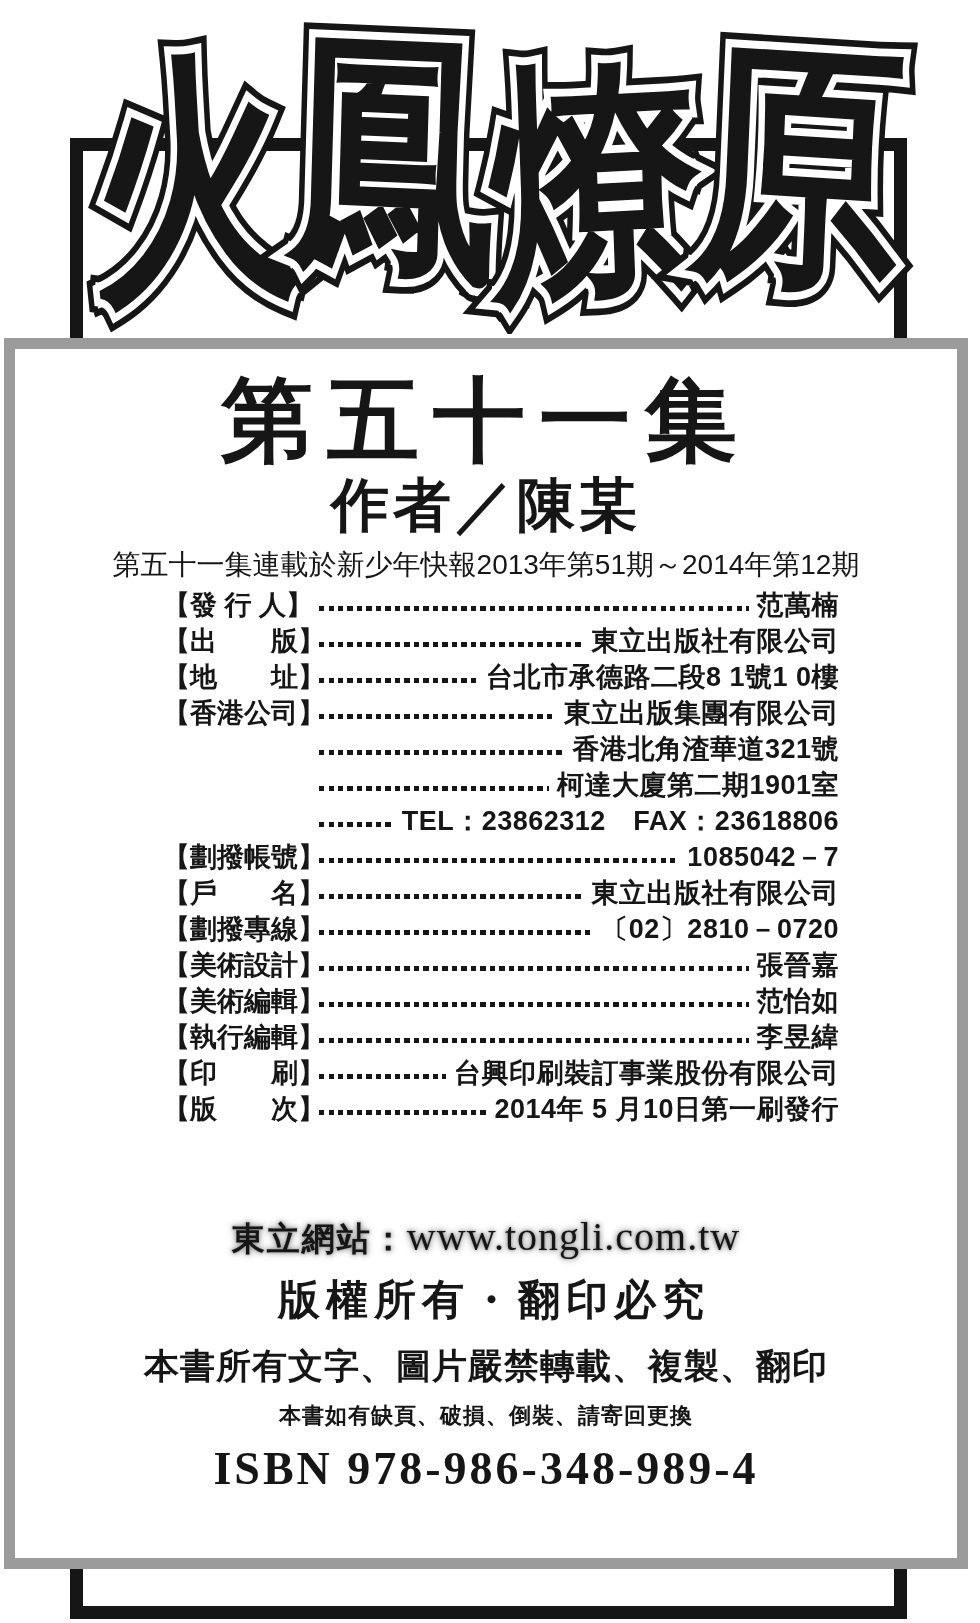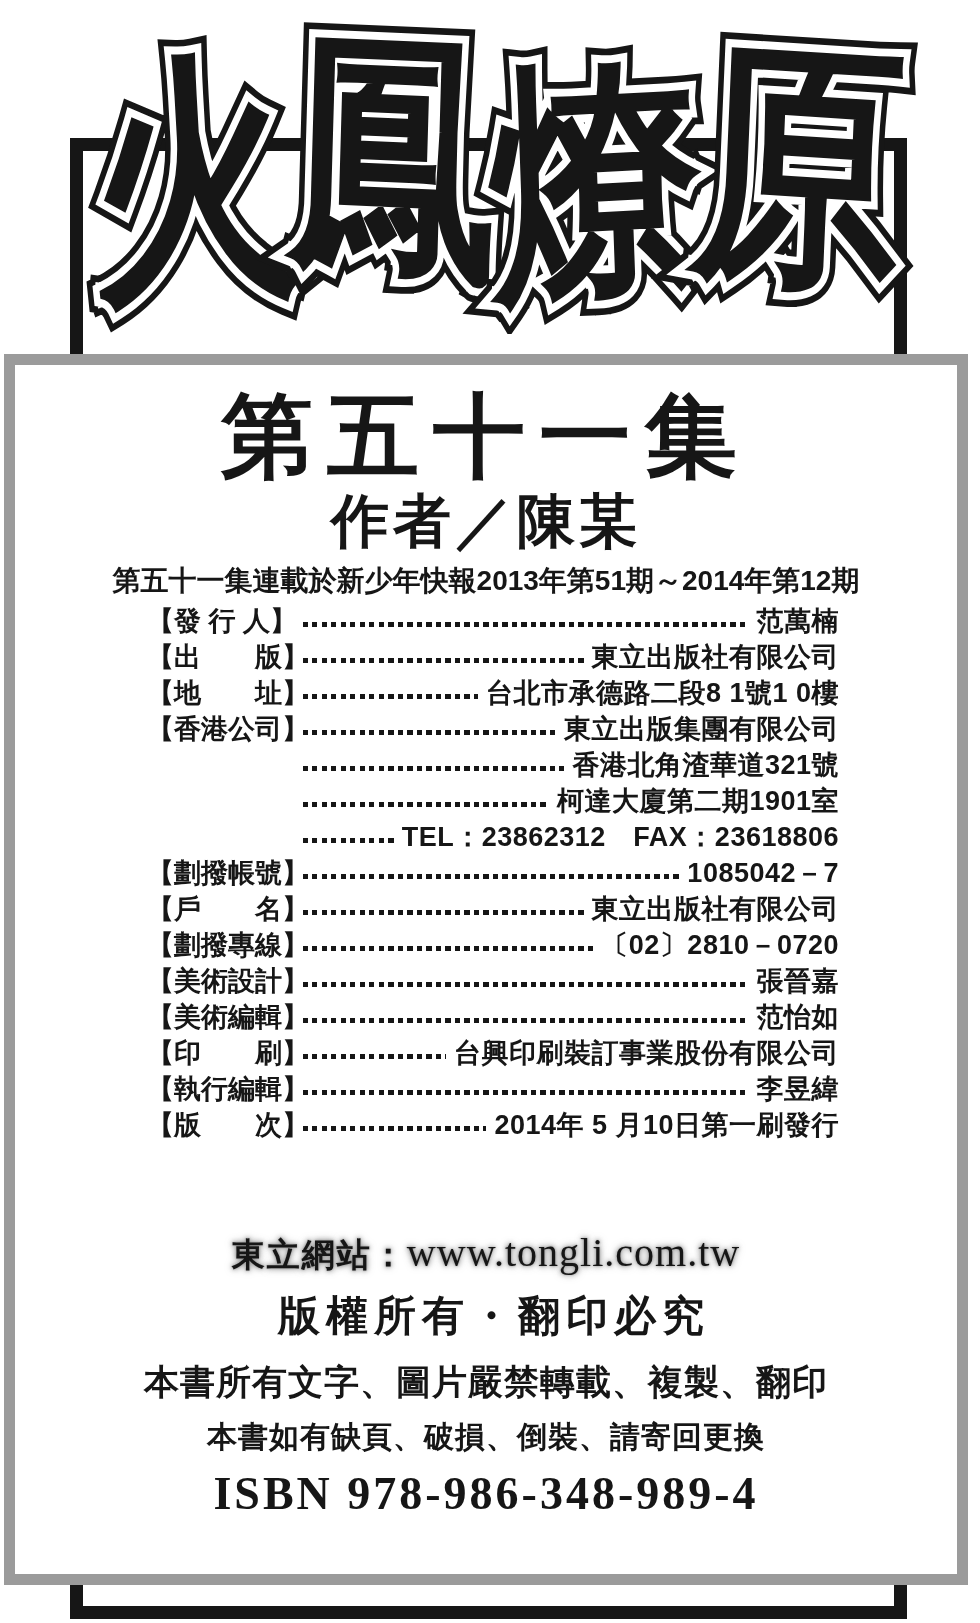--- a/index.html
+++ b/index.html
@@ -4,21 +4,21 @@
 <style>
   html,body{margin:0;padding:0;background:#fff;}
   .page{position:relative;width:980px;height:1623px;background:#fff;overflow:hidden;
         font-family:"Liberation Sans",sans-serif;color:#161616;}
 
   
   .black-frame{position:absolute;left:70px;top:138px;width:837px;height:1481px;
                border:13px solid #161616;box-sizing:border-box;z-index:0;}
 
   
-  .info-box{position:absolute;left:4px;top:354px;width:964px;height:1231px;
+  .info-box{position:absolute;left:4px;top:338px;width:964px;height:1231px;
             border:11px solid #9b9b9b;background:#fff;box-sizing:border-box;z-index:2;
             text-align:center;}
 
   
   .logo{position:absolute;left:0;right:0;top:14px;height:320px;text-align:center;z-index:3;
         transform:scaleY(1.22);transform-origin:52px top;white-space:nowrap;
         font-weight:900;font-size:212px;line-height:250px;letter-spacing:-10px;}
   .lch{position:relative;display:inline-block;}
   .lch i{font-style:normal;display:inline-block;}
   .lch .l1{position:absolute;left:0;top:0;color:#161616;-webkit-text-stroke:24px #161616;z-index:0;}
@@ -26,40 +26,40 @@
   .lch .l3{position:relative;color:#161616;z-index:2;}
   .r1{transform:rotate(-4deg) translateY(12px);}
   .r2{transform:rotate(2deg) translateY(-4px);}
   .r3{transform:rotate(-2.5deg) translateY(14px);}
   .r4{transform:rotate(3deg) translateY(0px);}
 
   .volume{margin-top:26px;font-family:"Liberation Serif",serif;font-weight:bold;
           font-size:92px;line-height:1.0;letter-spacing:14px;}
   .author{margin-top:10px;font-family:"Liberation Serif",serif;font-weight:bold;
           font-size:58px;line-height:1.0;letter-spacing:4px;}
-  .serial{margin-top:16px;font-weight:bold;font-size:28px;line-height:1.0;letter-spacing:0px;}
+  .serial{margin-top:16px;font-weight:normal;font-size:28px;line-height:1.0;letter-spacing:0px;}
 
   .rows{width:692px;margin:8px 0 0 132px;text-align:left;}
-  .row{display:flex;align-items:center;height:36px;font-weight:bold;font-size:27px;white-space:nowrap;}
+  .row{display:flex;align-items:center;height:36px;font-weight:bold;font-size:27px;white-space:nowrap;margin-left:16px;}
   .lbl{flex:none;width:152px;letter-spacing:0;}
   .leader{flex:1 1 auto;height:6px;margin:6px 8px 0 4px;
           background-image:repeating-linear-gradient(to right,#161616 0 5px,transparent 5px 9.5px);
           background-size:100% 5px;background-repeat:no-repeat;background-position:left center;}
   .leader.no-dots{background:none;}
   .val{flex:none;letter-spacing:0.5px;}
 
   .website{margin-top:88px;line-height:44px;white-space:nowrap;
            text-shadow:0 0 5px rgba(140,140,140,.95),0 0 2px rgba(150,150,150,.9),0 0 8px rgba(160,160,160,.8);}
   .w-lbl{font-weight:bold;font-size:33px;letter-spacing:2px;}
   .w-url{font-family:"Liberation Serif",serif;font-weight:normal;font-size:40px;letter-spacing:1px;}
   .copyright{margin-top:12px;font-family:"Liberation Serif",serif;font-weight:bold;
              font-size:42px;letter-spacing:6px;line-height:1.0;margin-left:16px;}
   .notice1{margin-top:28px;font-family:"Liberation Serif",serif;font-weight:bold;
            font-size:35px;letter-spacing:1px;line-height:1.0;}
-  .notice2{margin-top:20px;font-weight:bold;font-size:30px;letter-spacing:1px;line-height:1.1;}
+  .notice2{margin-top:20px;font-weight:bold;font-size:22px;letter-spacing:1px;line-height:1.1;}
   .isbn{margin-top:18px;font-family:"Liberation Serif",serif;font-weight:bold;
         font-size:46px;letter-spacing:3px;line-height:1.0;}
 </style>
 </head>
 <body>
 
 <div class="page">
 
   <div class="black-frame"></div>
 
@@ -124,28 +124,28 @@
         <span class="lbl">【美術設計】</span>
         <span class="leader"></span>
         <span class="val">張晉嘉</span>
       </div>
       <div class="row">
         <span class="lbl">【美術編輯】</span>
         <span class="leader"></span>
         <span class="val">范怡如</span>
       </div>
       <div class="row">
+        <span class="lbl">【執行編輯】</span>
+        <span class="leader"></span>
+        <span class="val">李昱緯</span>
+      </div>
+      <div class="row">
         <span class="lbl">【印　　刷】</span>
         <span class="leader"></span>
         <span class="val">台興印刷裝訂事業股份有限公司</span>
-      </div>
-      <div class="row">
-        <span class="lbl">【執行編輯】</span>
-        <span class="leader"></span>
-        <span class="val">李昱緯</span>
       </div>
       <div class="row">
         <span class="lbl">【版　　次】</span>
         <span class="leader"></span>
         <span class="val">2014年 5 月10日第一刷發行</span>
       </div>
     </div>
 
     <div class="website">
       <span class="w-lbl">東立網站：</span><span class="w-url">www.tongli.com.tw</span>

